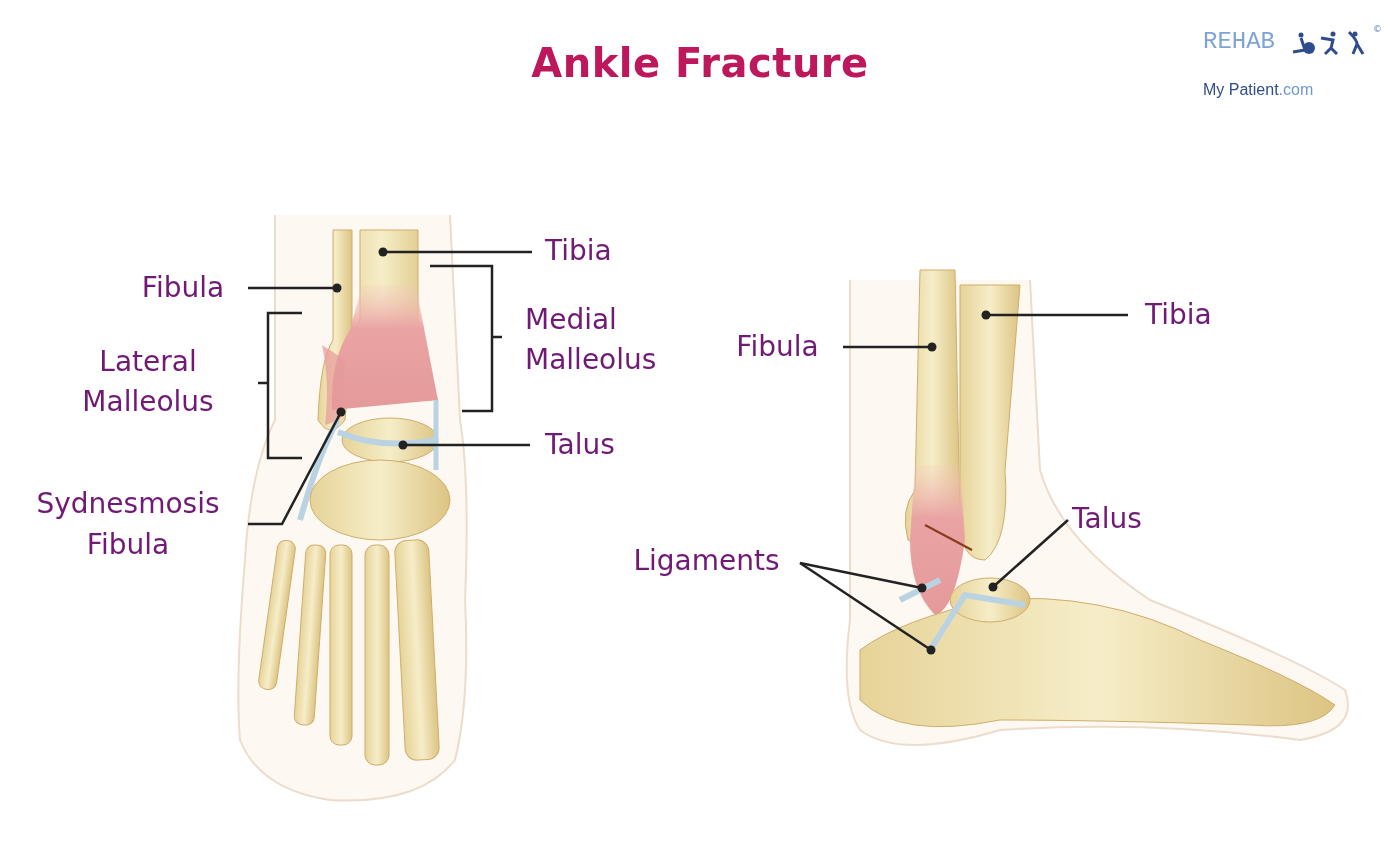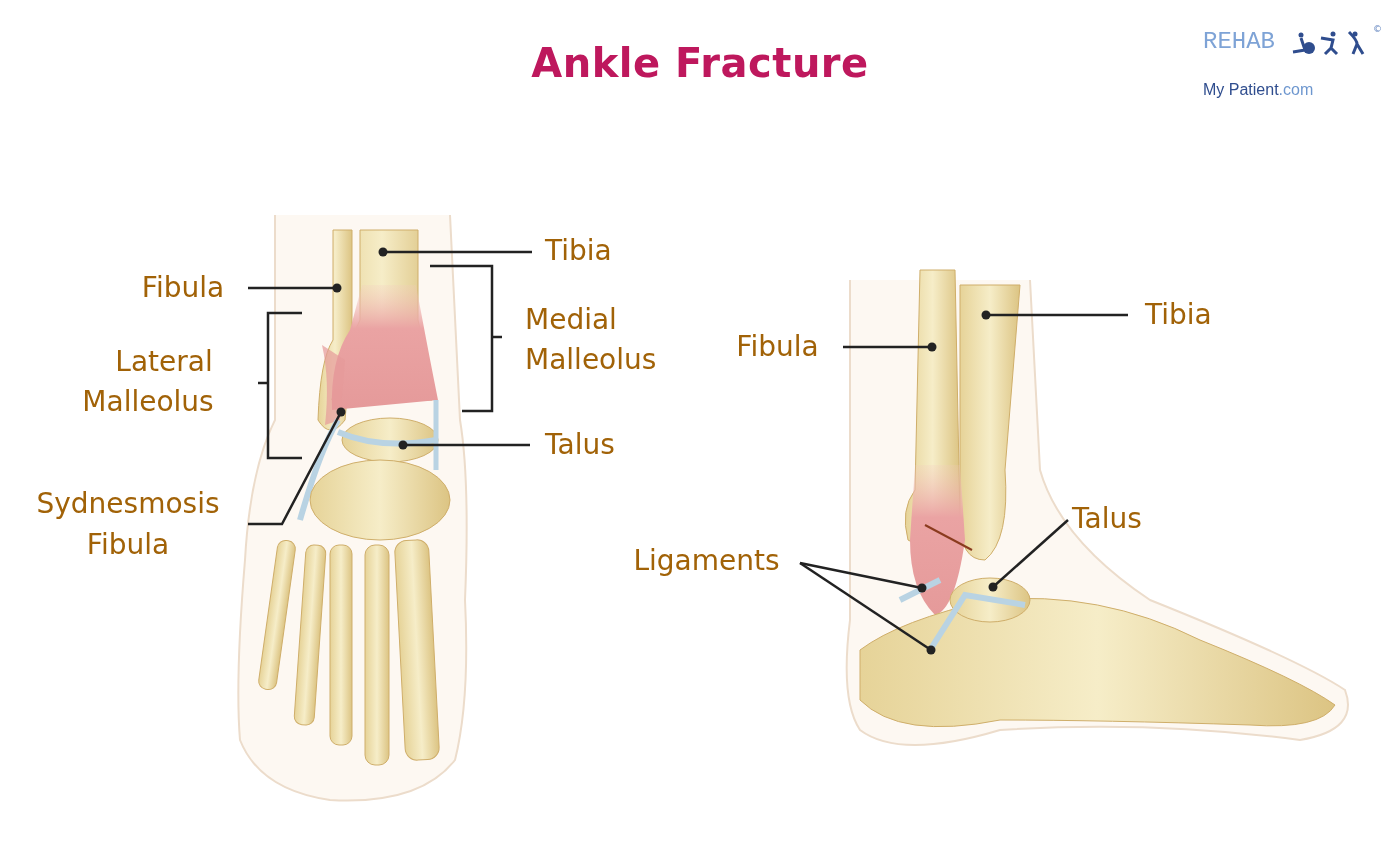--- a/index.html
+++ b/index.html
@@ -5,21 +5,21 @@
   html, body { margin:0; padding:0; }
   body { width:1400px; height:851px; background:#ffffff; position:relative; overflow:hidden;
          font-family:"DejaVu Sans", sans-serif; color:#2e2e2e; }
   .title { position:absolute; left:0; width:1400px; top:40px; text-align:center;
            font-size:40px; font-weight:600; letter-spacing:0.5px; color:#be185d; }
   .logo { position:absolute; left:1203px; top:28px; width:180px; height:60px; }
   .logo .rehab { position:absolute; left:0; top:0; font-size:24px; color:#7ea3d6; font-family:Liberation Mono, monospace; }
   .logo .mp { position:absolute; left:0; top:31px; font-size:16px; color:#2f4d8e; font-family:"Liberation Sans", sans-serif;margin-top:22px; }
   .logo .mp .com { color:#6e97cf; }
   .logo .copy { position:absolute; left:170px; top:-4px; font-size:9px; color:#5d80bd; }
-  .label { position:absolute; font-size:28px; line-height:40px; color:#a16207; white-space:nowrap; }
+  .label { position:absolute; font-size:28px; line-height:40px; color:#701a75; white-space:nowrap; }
   .label.r { text-align:center; }
   svg.art { position:absolute; left:0; top:0; }
 </style>
 </head>
 <body>
 
 <div class="title">Ankle Fracture</div>
 
 <div class="logo">
   <span class="rehab">REHAB</span>
@@ -119,21 +119,21 @@
     <circle cx="993" cy="587" r="4.5"></circle>
     <circle cx="922" cy="588" r="4.5"></circle>
     <circle cx="931" cy="650" r="4.5"></circle>
   </g>
 </svg>
 
 <div class="label" style="left:545px;top:231px">Tibia</div>
 <div class="label r" style="left:130px;top:268px;width:106px">Fibula</div>
 <div class="label" style="left:525px;top:300px">Medial</div>
 <div class="label" style="left:525px;top:340px">Malleolus</div>
-<div class="label r" style="left:76px;top:342px;width:176px">Lateral</div>
+<div class="label r" style="left:60px;top:342px;width:176px">Lateral</div>
 <div class="label r" style="left:60px;top:382px;width:176px">Malleolus</div>
 <div class="label" style="left:545px;top:425px">Talus</div>
 <div class="label r" style="left:20px;top:484px;width:216px">Sydnesmosis</div>
 <div class="label r" style="left:20px;top:525px;width:216px">Fibula</div>
 
 <div class="label" style="left:1145px;top:295px">Tibia</div>
 <div class="label r" style="left:720px;top:327px;width:115px">Fibula</div>
 <div class="label" style="left:1072px;top:499px">Talus</div>
 <div class="label r" style="left:620px;top:541px;width:173px">Ligaments</div>
 

